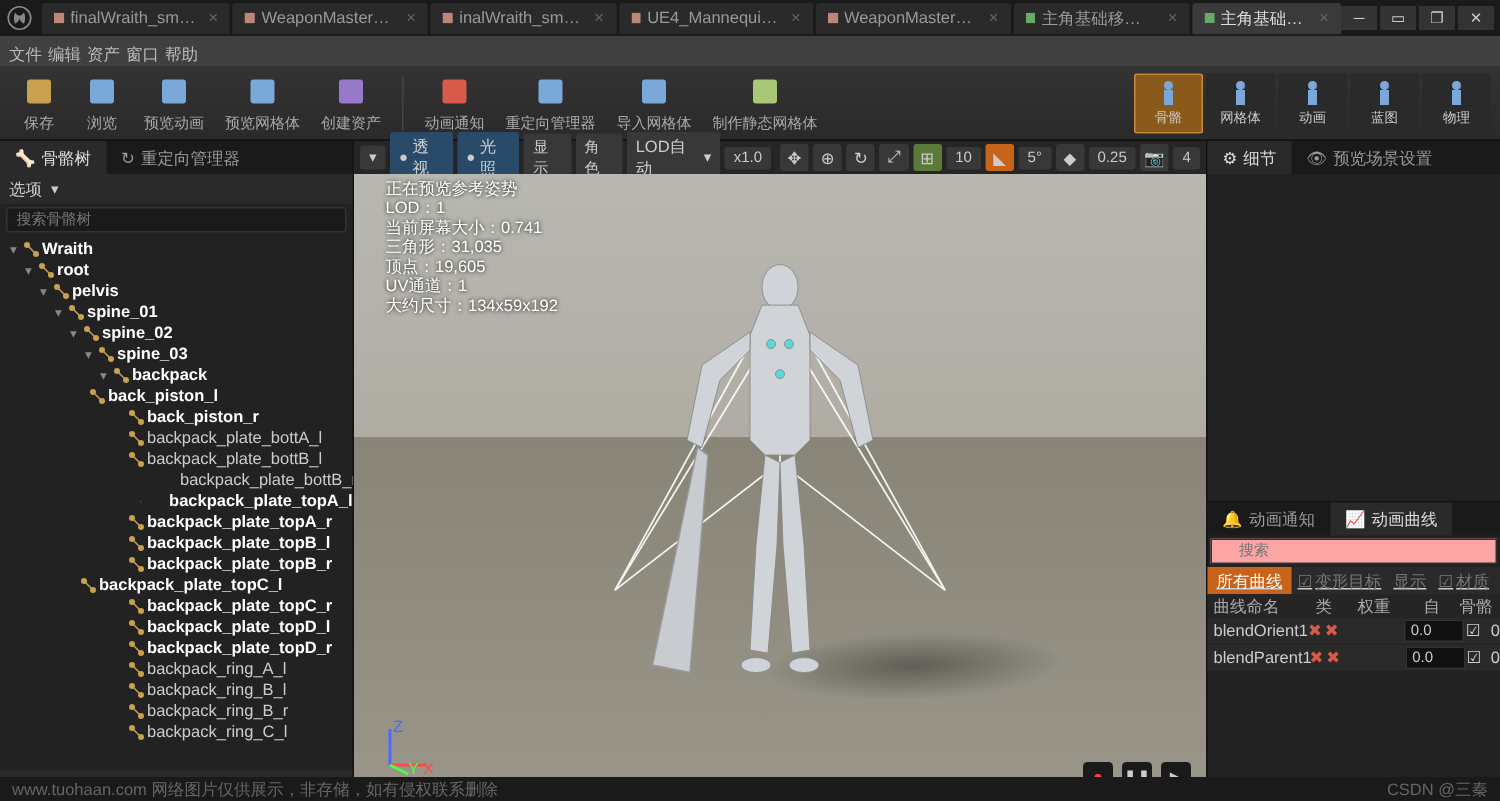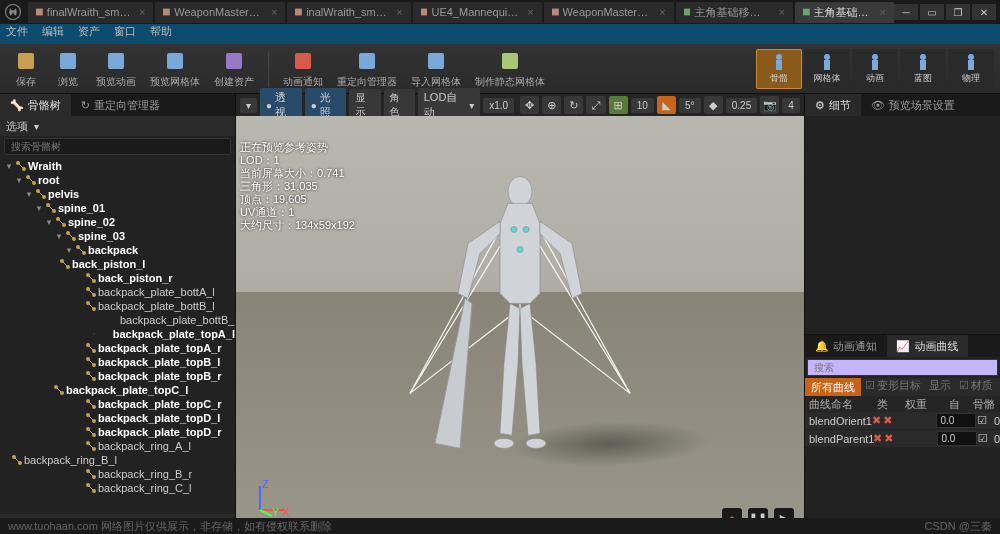--- a/index.html
+++ b/index.html
@@ -5,21 +5,21 @@
 * { margin:0; padding:0; box-sizing:border-box; font-family:"Microsoft YaHei",sans-serif; font-size:11px; }
 body { width:1000px; height:534px; background:#1a1a1a; color:#ccc; overflow:hidden; position:relative; }
 .titlebar { height:24px; background:#1a1a1a; display:flex; align-items:center; padding:0 4px; }
 .logo { width:18px; height:18px; color:#888; margin-right:6px; }
 .tabs { display:flex; gap:2px; flex:1; overflow:hidden; }
 .tab { background:#2a2a2a; padding:3px 8px; border-radius:2px 2px 0 0; display:flex; align-items:center; gap:4px; max-width:140px; font-size:10px; color:#999; }
 .tab.active { background:#3a3a3a; color:#ddd; }
 .tab .ticon { width:10px; height:10px; }
 .winctrl { display:flex; gap:2px; }
 .winctrl div { width:24px; height:16px; background:#333; display:flex; align-items:center; justify-content:center; font-size:10px; }
-.menubar { height:20px; background:#0c4a6e; display:flex; align-items:flex-start; padding:0 6px; gap:14px; font-size:11px; color:#bbb; }
+.menubar { height:20px; background:#404040; display:flex; align-items:flex-end; padding:0 6px; gap:4px; font-size:11px; color:#bbb; }
 .toolbar { height:50px; background:linear-gradient(#333,#2a2a2a); display:flex; align-items:center; padding:0 6px; gap:4px; border-bottom:1px solid #111; }
 .tbtn { display:flex; flex-direction:column; align-items:center; gap:2px; padding:2px 6px; min-width:40px; }
 .tbtn .ticn { width:24px; height:24px; display:flex; align-items:center; justify-content:center; font-size:18px; }
 .tbtn span { font-size:10px; color:#aaa; }
 .tsep { width:1px; height:36px; background:#444; margin:0 4px; }
 .tright { margin-left:auto; display:flex; gap:2px; }
 .modebtn { width:46px; height:40px; background:#2a2a2a; display:flex; flex-direction:column; align-items:center; justify-content:center; border-radius:2px; }
 .modebtn.active { background:#8a5a1a; box-shadow:inset 0 0 0 1px #c88a3a; }
 .modebtn .micn { width:20px; height:20px; }
 .modebtn span { font-size:9px; color:#ccc; }
@@ -42,36 +42,36 @@
 .tnode .bic { width:10px; height:10px; margin:0 2px; }
 .viewport { flex:1; position:relative; background:#2a2a2a; }
 .vtop { height:22px; background:#252525; display:flex; align-items:center; padding:0 4px; gap:3px; }
 .vbtn { background:#383838; padding:2px 6px; border-radius:2px; font-size:10px; color:#ccc; display:flex; align-items:center; gap:3px; }
 .vbtn.blue { background:#2a4a6a; }
 .vspace { flex:1; }
 .vibtn { width:20px; height:18px; background:#383838; border-radius:2px; display:flex; align-items:center; justify-content:center; font-size:11px; }
 .vibtn.on { background:#5a7a3a; }
 .vibtn.orange { background:#c8641a; }
 .vscene { position:absolute; top:22px; left:0; right:0; bottom:0; background:linear-gradient(#b8b8b0 0%,#b0aca4 42%,#888478 42%,#9a968a 100%); overflow:hidden; }
-.stats { position:absolute; top:4px; left:4px; font-size:10px; color:#fff; line-height:13px; text-shadow:0 0 3px #000;margin-top:21px; }
+.stats { position:absolute; top:4px; left:21px; font-size:10px; color:#fff; line-height:13px; text-shadow:0 0 3px #000; }
 .char { position:absolute; left:50%; top:50%; transform:translate(-50%,-52%); }
 .shadow { position:absolute; left:48%; bottom:16%; width:200px; height:46px; background:radial-gradient(ellipse,rgba(0,0,0,0.35),transparent 70%); transform:skewX(-32deg); }
 .axis { position:absolute; left:16px; bottom:16px; width:40px; height:40px; }
 .rec { position:absolute; right:10px; bottom:6px; display:flex; gap:6px; }
 .rec div { width:20px; height:20px; background:#1a1a1a; border-radius:3px; display:flex; align-items:center; justify-content:center; }
 .right { width:196px; background:#222; display:flex; flex-direction:column; border-left:1px solid #111; }
 .rtabs { height:22px; display:flex; background:#1a1a1a; }
 .rtab { padding:3px 10px; font-size:11px; color:#999; display:flex; align-items:center; gap:4px; }
 .rtab.active { background:#2a2a2a; color:#ddd; }
 .rpanel { flex:1; }
 .rbot { height:200px; border-top:1px solid #111; display:flex; flex-direction:column; }
 .rbtabs { height:22px; display:flex; background:#1a1a1a; }
 .rsearch { margin:2px; }
-.rsearch input { width:100%; background:#c4b5fd; border:1px solid #333; color:#666; padding:2px 6px; font-size:10px; }
-.filterbar { display:flex; background:#2a2a2a; height:18px; align-items:flex-start; font-size:10px; }
+.rsearch input { width:100%; background:#fca5a5; border:1px solid #333; color:#666; padding:2px 18px; font-size:10px; }
+.filterbar { display:flex; background:#2a2a2a; height:18px; align-items:center; font-size:10px;text-decoration:underline; }
 .fbtn { padding:2px 6px; }
 .fbtn.active { background:#c8641a; color:#fff; }
 .fchk { display:flex; align-items:center; gap:2px; padding:0 4px; color:#777; }
 .curvehdr { display:flex; background:#252525; height:16px; font-size:10px; color:#aaa; }
 .curvehdr div { padding:1px 4px; }
 .crow { display:flex; align-items:center; height:18px; font-size:10px; background:#2a2a2a; border-bottom:1px solid #222; }
 .crow .cn { width:68px; padding-left:4px; color:#ccc; }
 .crow .ct { width:28px; display:flex; gap:2px; }
 .crow .cw { width:44px;margin-left:44px; }
 .crow .cw input { width:40px; background:#111; border:1px solid #333; color:#ccc; font-size:10px; padding:1px 3px; }
@@ -471,21 +471,21 @@
         </div>
         <div class="tnode" style="padding-left: 74px;">
           <span class="tw"></span>
           <svg class="bic" viewBox="0 0 10 10">
             <circle cx="2" cy="2" r="2" fill="#c8a050"></circle>
             <circle cx="8" cy="8" r="2" fill="#c8a050"></circle>
             <line x1="3" y1="3" x2="7" y2="7" stroke="#c8a050"></line>
           </svg>
           <span class="bn">backpack_ring_A_l</span>
         </div>
-        <div class="tnode" style="">
+        <div class="tnode" style="padding-left: 74px;">
           <span class="tw"></span>
           <svg class="bic" viewBox="0 0 10 10">
             <circle cx="2" cy="2" r="2" fill="#c8a050"></circle>
             <circle cx="8" cy="8" r="2" fill="#c8a050"></circle>
             <line x1="3" y1="3" x2="7" y2="7" stroke="#c8a050"></line>
           </svg>
           <span class="bn">backpack_ring_B_l</span>
         </div>
         <div class="tnode" style="padding-left: 74px;">
           <span class="tw"></span>

